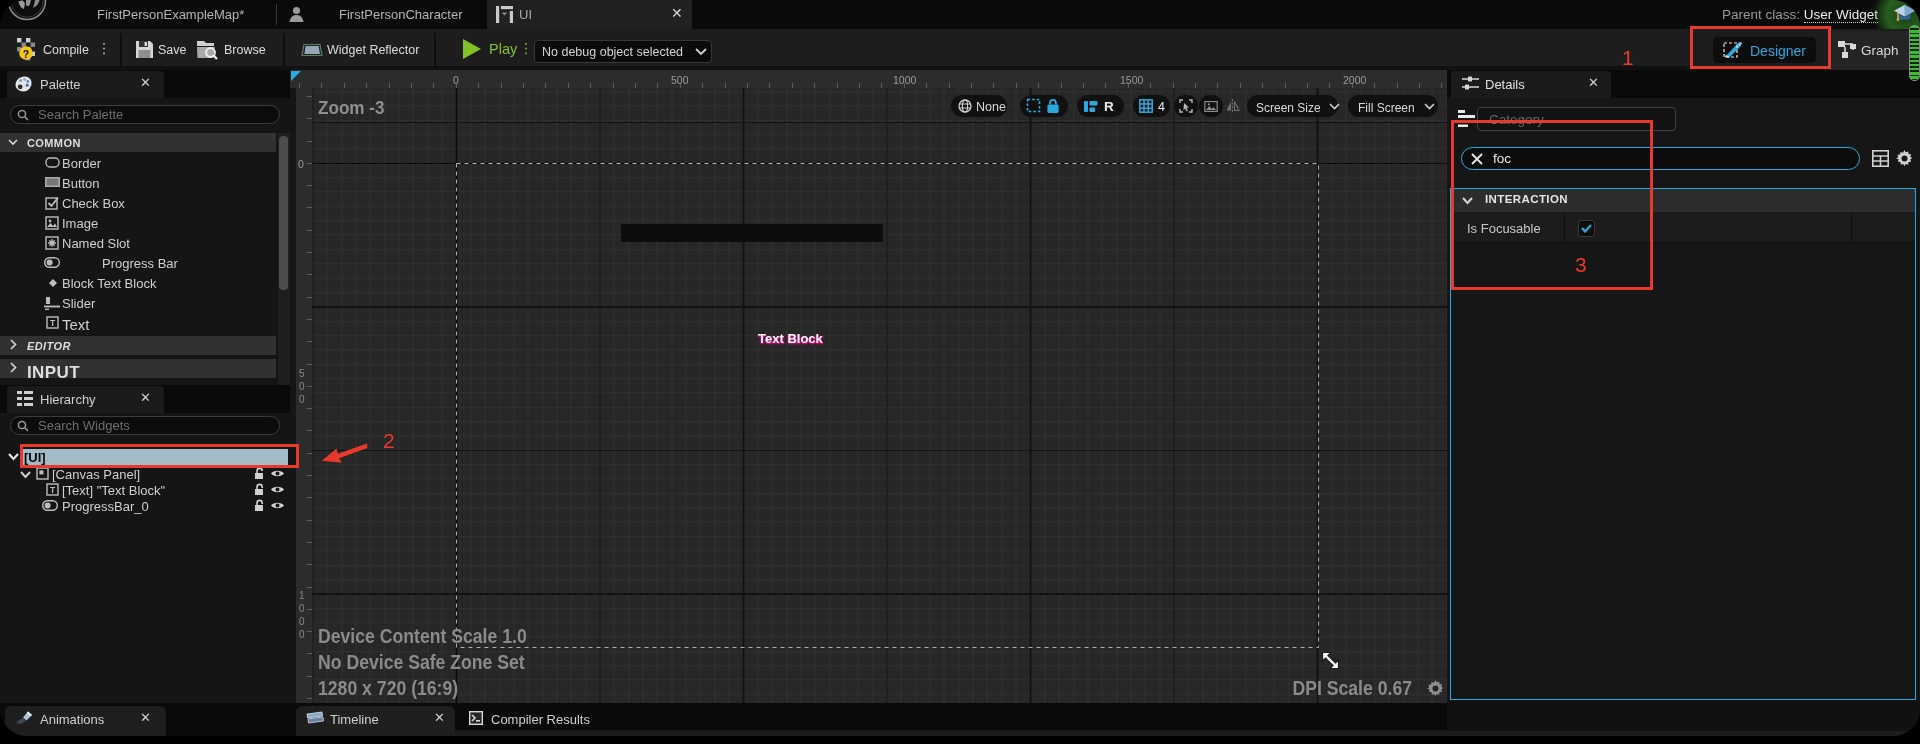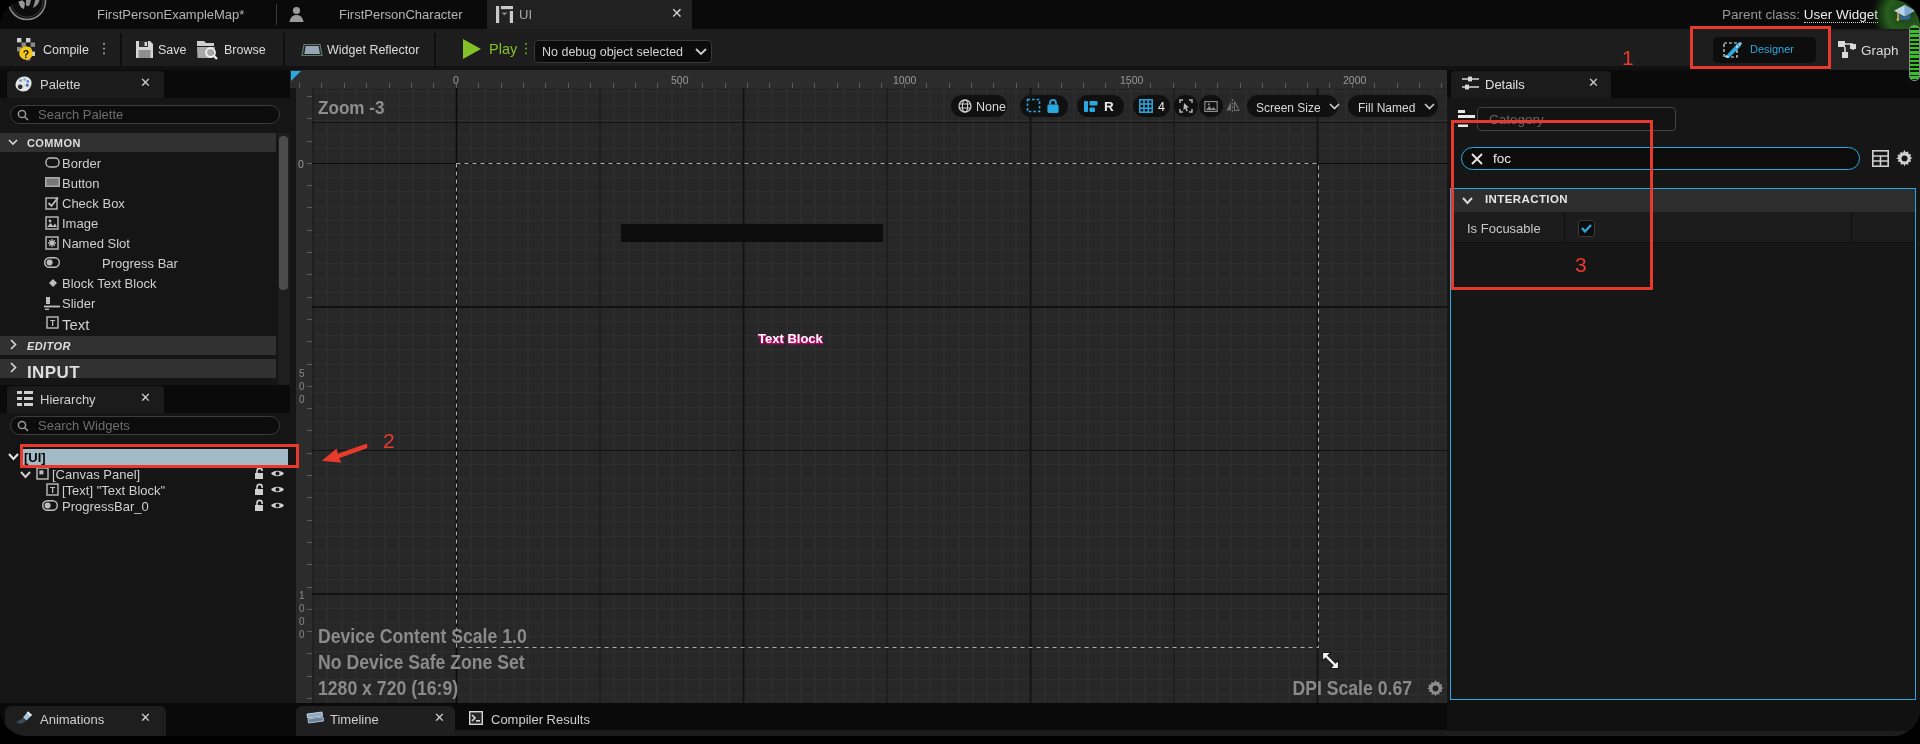--- a/index.html
+++ b/index.html
@@ -106,21 +106,21 @@
     </svg>
 
   <div class="abs" style="left:1830px;top:31px;width:90px;height:39px;background:#242424;border-radius:6px 6px 0 0;"></div>
   <div class="abs" style="left:1713px;top:37px;width:103px;height:26px;background:#0d0d0d;border-radius:5px;"></div>
   <svg class="abs" style="left:1723px;top:41px;" width="20" height="18" viewBox="0 0 20 18">
     <path d="M2 16 L14 3 17 6 6 17z" fill="#2da9e0"></path>
     <path d="M14 3 l3 3 2-4 -2-1z" fill="#77c9ed"></path>
     <path d="M2 16 l4 1 -3.2-3.6z" fill="#9adcf5"></path>
     <rect x="1" y="2" width="13" height="14" fill="none" stroke="#e8e8e8" stroke-width="1.2" stroke-dasharray="3 2"></rect>
   </svg>
-  <div class="abs txt" style="left:1750px;top:43px;font-size:11px;color:#2da9e0;">Designer</div>
+  <div class="abs txt" style="left:1750px;top:43px;font-size:14px;color:#2da9e0;">Designer</div>
   <svg class="abs" style="left:1838px;top:41px;" width="19" height="18" viewBox="0 0 19 18">
     <rect x="0" y="0" width="7" height="6" fill="#d9d9d9"></rect>
       <rect x="12" y="3" width="6" height="5" fill="#d9d9d9"></rect>
       <rect x="4" y="11" width="6" height="6" fill="#d9d9d9"></rect>
     <path d="M4 3 h11 M15 5 v4 M7 6 v6" stroke="#d9d9d9" stroke-width="1.6" fill="none"></path>
   </svg>
   <div class="abs txt" style="left:1861px;top:43px;font-size:13.5px;color:#dadada;">Graph</div>
 
   <div class="abs" style="left:1909px;top:25px;width:11px;height:56px;border:1.5px solid #8a8a8a;border-radius:5px;background:repeating-linear-gradient(to bottom,#36c02a 0px,#36c02a 2.5px,#0b1d09 2.5px,#0b1d09 4.2px);z-index:20;"></div>
 
@@ -397,21 +397,21 @@
       <path d="M6.5 0 v14" stroke="#6f6f6f" stroke-width="1.2" stroke-dasharray="2 1.6"></path>
       <path d="M5 2.5 v9 l-4.5 0z" fill="#6f6f6f"></path>
       <path d="M8.5 2.5 v9 l4.5 0z" fill="none" stroke="#6f6f6f" stroke-width="1.1"></path>
     </svg>
   <div class="abs" style="left:1247px;top:95px;width:91px;height:22px;background:#101010;border-radius:11px;"></div>
   <div class="abs txt" style="left:1256px;top:101px;font-size:12px;color:#d8d8d8;">Screen Size</div>
   <svg class="abs" style="left:1329px;top:103px;" width="11" height="7" viewBox="0 0 11 7">
       <path d="M1 1 l4.5 4.5 L10 1" stroke="#cfcfcf" stroke-width="1.6" fill="none"></path>
     </svg>
   <div class="abs" style="left:1348px;top:95px;width:90px;height:22px;background:#101010;border-radius:11px;"></div>
-  <div class="abs txt" style="left:1358px;top:101px;font-size:12px;color:#d8d8d8;">Fill Named</div>
+  <div class="abs txt" style="left:1358px;top:101px;font-size:12px;color:#d8d8d8;">Fill Screen</div>
   <svg class="abs" style="left:1424px;top:103px;" width="11" height="7" viewBox="0 0 11 7">
       <path d="M1 1 l4.5 4.5 L10 1" stroke="#cfcfcf" stroke-width="1.6" fill="none"></path>
     </svg>
 
   <div class="abs txt" style="left:318px;top:624px;font-size:20.5px;font-weight:bold;color:#8a8a8a;transform:scaleX(.86);transform-origin:left;">Device Content Scale 1.0</div>
   <div class="abs txt" style="left:318px;top:650px;font-size:20.5px;font-weight:bold;color:#8a8a8a;transform:scaleX(.86);transform-origin:left;">No Device Safe Zone Set</div>
   <div class="abs txt" style="left:318px;top:676px;font-size:20.5px;font-weight:bold;color:#8a8a8a;transform:scaleX(.86);transform-origin:left;">1280 x 720 (16:9)</div>
   <div class="abs txt" style="right:508px;top:676px;font-size:20.5px;font-weight:bold;color:#8a8a8a;transform:scaleX(.86);transform-origin:right;">DPI Scale 0.67</div>
   <svg class="abs" style="left:1427px;top:680px;" width="17" height="17" viewBox="0 0 17 17">
       <path d="M8.5 0 l1.2 2.3 2.5-.8 .3 2.6 2.6 .3 -.8 2.5 2.3 1.2 -2.3 1.2 .8 2.5 -2.6 .3 -.3 2.6 -2.5 -.8 -1.2 2.3 -1.2 -2.3 -2.5 .8 -.3 -2.6 -2.6 -.3 .8 -2.5 L0 8.5 l2.3 -1.2 -.8 -2.5 2.6 -.3 .3 -2.6 2.5 .8z" fill="#8f8f8f"></path>

